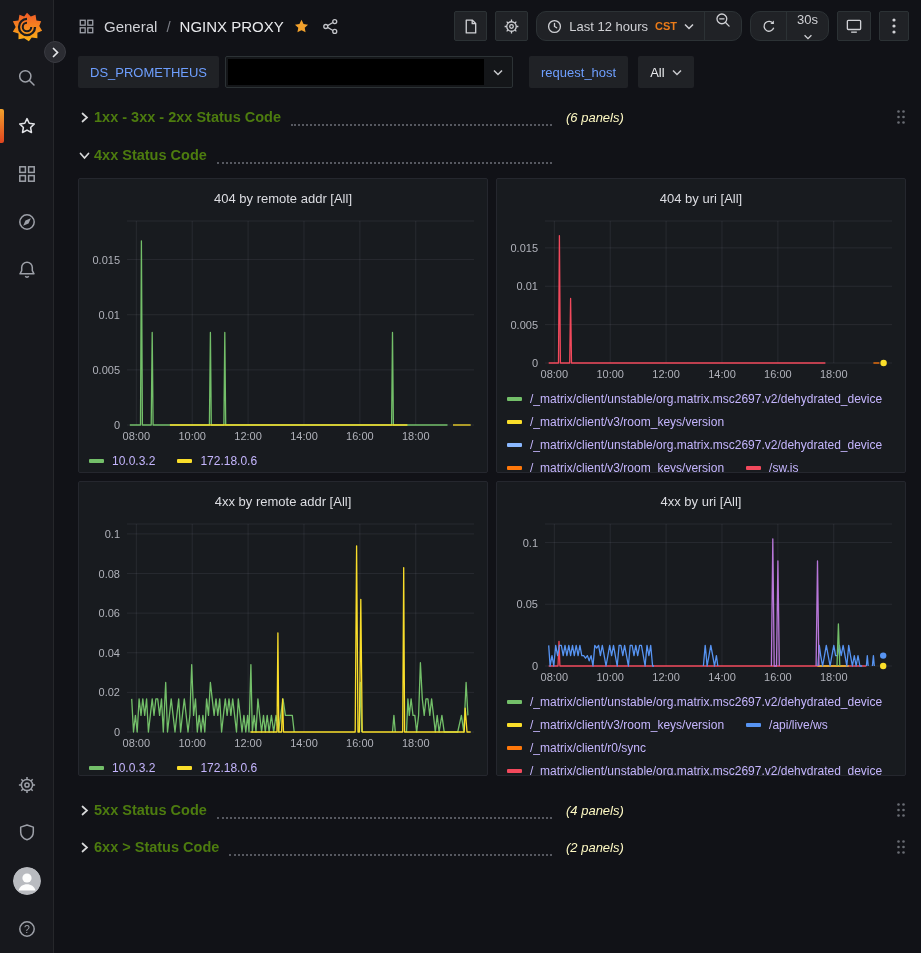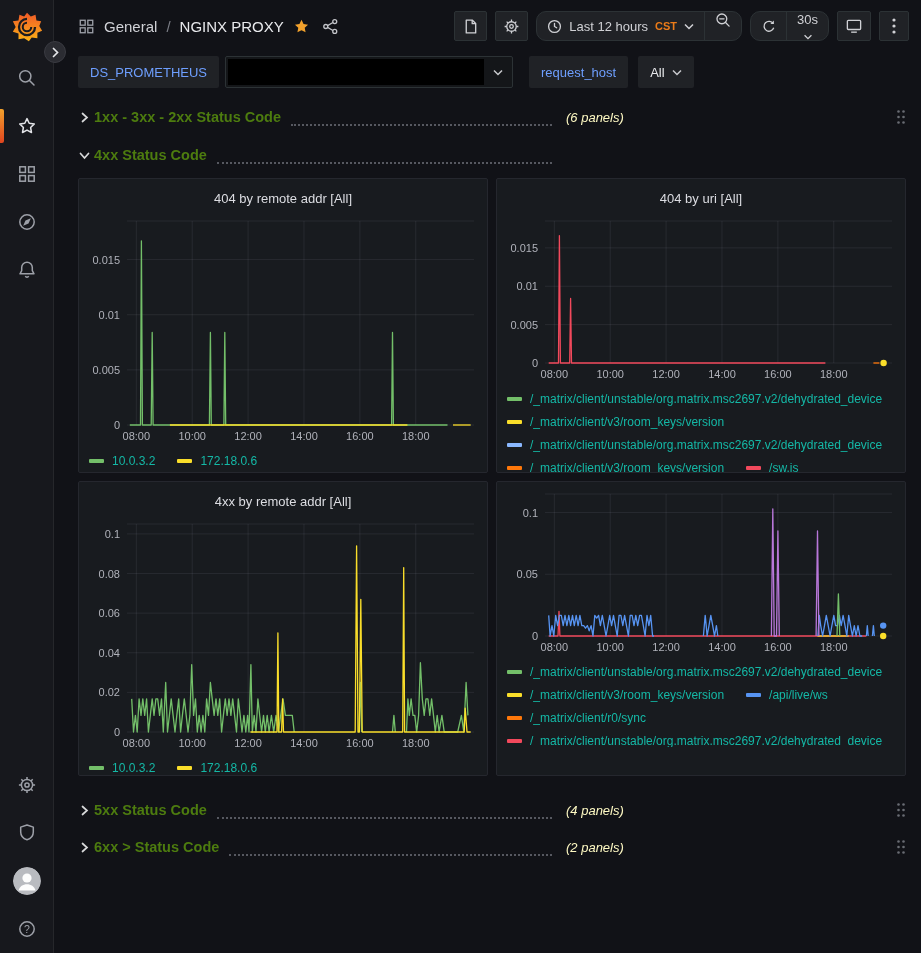--- a/index.html
+++ b/index.html
@@ -71,21 +71,21 @@
     font-weight:500; color:#dcdde2; cursor:pointer; white-space:nowrap; }
   svg.chart { display:block; }
   svg.chart text.tick { fill:#b0b2ba; font-size:11px; font-family:"Liberation Sans",sans-serif; }
 
   .legend { padding:3px 0 0 2px; overflow:hidden; white-space:nowrap; }
   .legend.multi { height:90px; }
   .legend.single { height:28px; }
   .lg-row { height:23px; display:flex; align-items:center; }
   .lg-item { display:inline-flex; align-items:center; margin-right:22px; cursor:pointer; flex:0 0 auto; }
   .lg-swatch { width:15px; height:4px; border-radius:1px; margin-right:8px; flex:0 0 15px; }
-  .lg-label { font-size:12px; color:#14b8a6; }
+  .lg-label { font-size:12px; color:#c4b5fd; }
 
   .mt10 { margin-top:19px; } .mt7 { margin-top:7px; }
 </style>
 </head>
 <body>
 
 <div class="app">
 
   <nav class="sidebar">
     <div class="logo-box">
@@ -474,20 +474,21 @@
                 </span>
                 <span class="lg-item">
                   <span class="lg-swatch" style="background: rgb(250, 222, 42);"></span>
                   <span class="lg-label">172.18.0.6</span>
                 </span>
               </div>
             </div>
         </div>
 
         <div class="panel">
+          <div class="panel-title">4xx by uri [All]</div>
           <svg class="chart" viewBox="0 0 394 171" width="394" height="171">
               <line x1="40" y1="8" x2="387" y2="8" stroke="rgba(204,204,220,0.09)"></line>
               <line x1="40" y1="150" x2="387" y2="150" stroke="rgba(204,204,220,0.09)"></line>
               <text class="tick" x="33" y="154" text-anchor="end">0</text>
               <line x1="40" y1="88.2608695652174" x2="387" y2="88.2608695652174" stroke="rgba(204,204,220,0.09)"></line>
               <text class="tick" x="33" y="92.2608695652174" text-anchor="end">0.05</text>
               <line x1="40" y1="26.521739130434785" x2="387" y2="26.521739130434785" stroke="rgba(204,204,220,0.09)"></line>
               <text class="tick" x="33" y="30.521739130434785" text-anchor="end">0.1</text>
               <line x1="49.31543624161074" y1="8" x2="49.31543624161074" y2="150" stroke="rgba(204,204,220,0.09)"></line>
               <text class="tick" x="49.31543624161074" y="165" text-anchor="middle">08:00</text>

